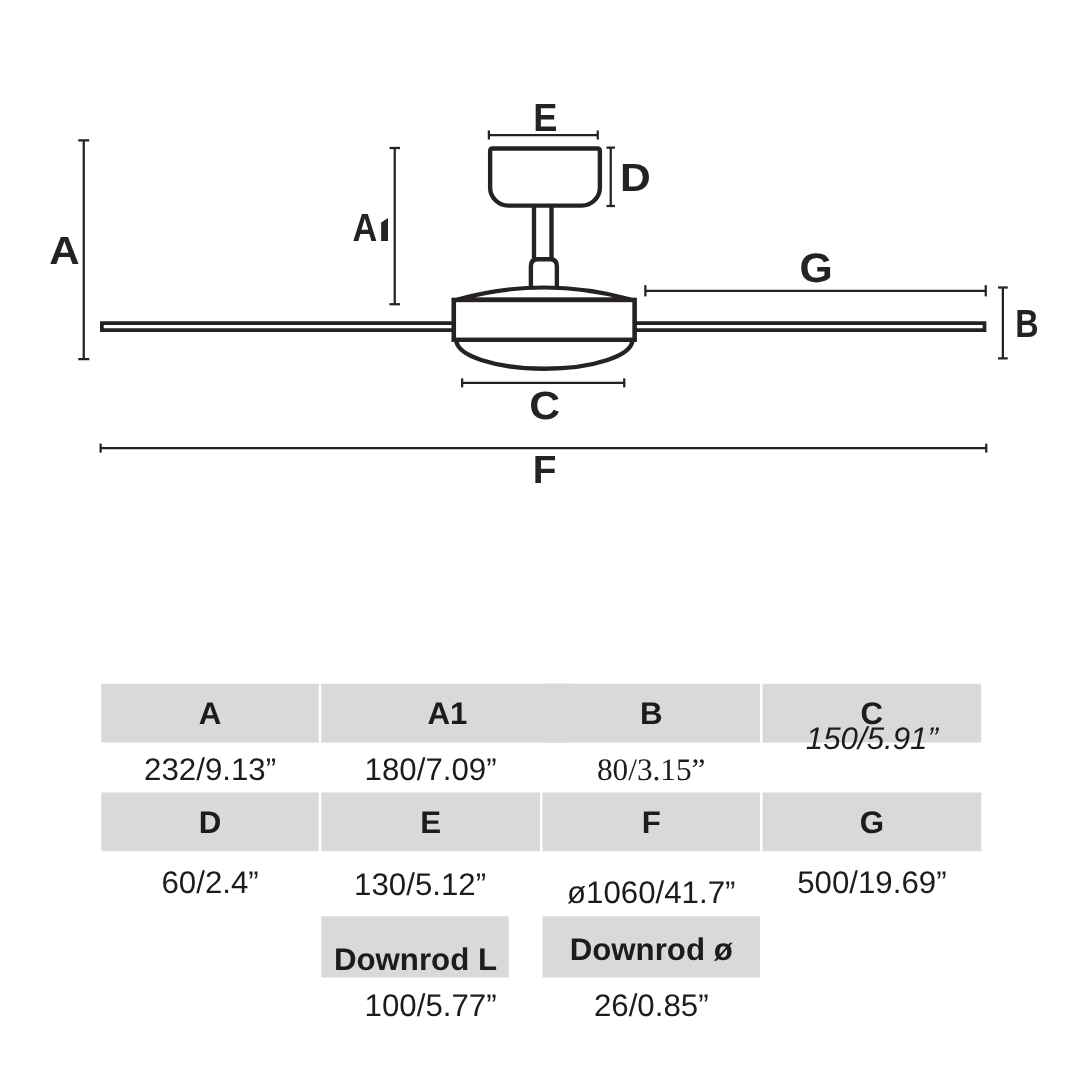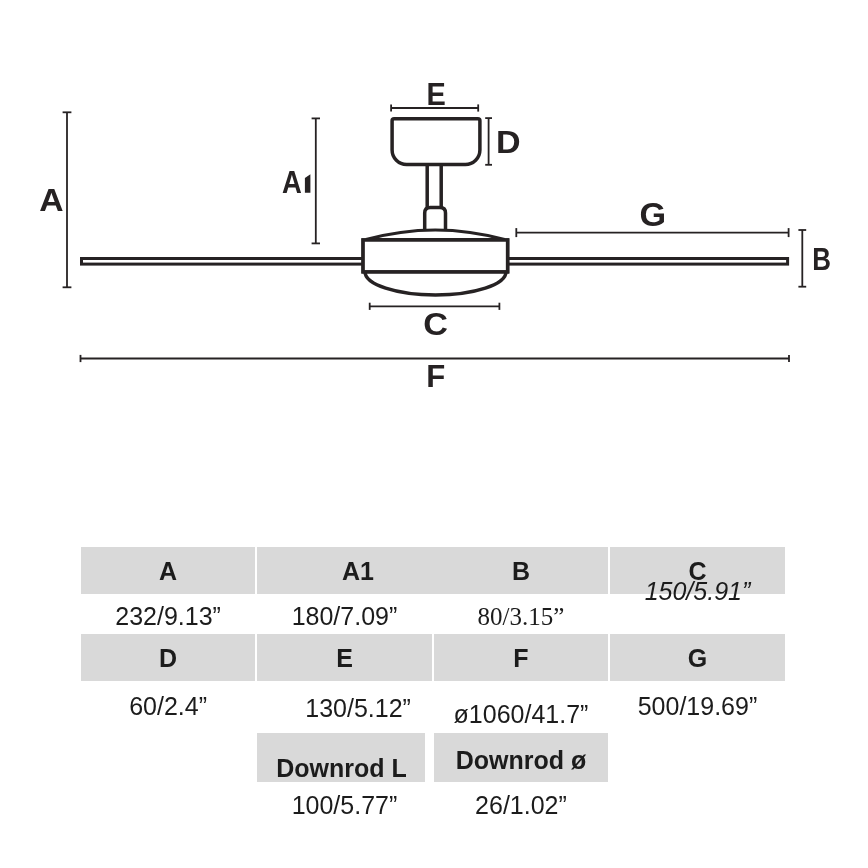--- a/index.html
+++ b/index.html
@@ -88,21 +88,21 @@
 <div class="cell val" style="padding-top:5px;left:257.4px;top:594.3px;width:174.2px;height:40.3px;">180/7.09”</div>
 <div class="cell val" style="padding-top:5px;left:433.9px;top:594.3px;width:174.2px;height:40.3px;font-family:Liberation Serif, serif;">80/3.15”</div>
 <div class="cell val" style="padding-top:7px;left:610.4px;top:568px;width:174.2px;height:40.3px;font-style:italic;">150/5.91”</div>
 
 <div class="cell hdr" style="left:81px;top:634.3px;width:174.2px;height:47.2px;">D</div>
 <div class="cell hdr" style="left:257.4px;top:634.3px;width:174.2px;height:47.2px;">E</div>
 <div class="cell hdr" style="left:433.9px;top:634.3px;width:174.2px;height:47.2px;">F</div>
 <div class="cell hdr" style="left:610.4px;top:634.3px;width:174.2px;height:47.2px;">G</div>
 
 <div class="cell val" style="padding-top:3px;left:81px;top:681.5px;width:174.2px;height:47px;">60/2.4”</div>
-<div class="cell val" style="padding-top:7px;left:271px;top:681.5px;width:174.2px;height:47px;">130/5.12”</div>
+<div class="cell val" style="padding-top:7px;left:249px;top:681.5px;width:174.2px;height:47px;">130/5.12”</div>
 <div class="cell val" style="padding-top:18px;left:433.9px;top:681.5px;width:174.2px;height:47px;">ø1060/41.7”</div>
 <div class="cell val" style="padding-top:3px;left:610.4px;top:681.5px;width:174.2px;height:47px;text-align:center;">500/19.69”</div>
 
-<div class="cell hdr" style="padding-top:23px;left:257.4px;top:733.2px;width:168px;height:48.4px;">Downrod L</div>
+<div class="cell hdr" style="padding-top:23px;left:257.4px;top:733.2px;width:150px;height:48.4px;">Downrod L</div>
 <div class="cell hdr" style="padding-top:6.6px;left:433.9px;top:733.2px;width:174.2px;height:48.4px;">Downrod ø</div>
 
 <div class="cell val" style="padding-top:3.4px;left:257.4px;top:781.6px;width:174.2px;height:44.2px;">100/5.77”</div>
-<div class="cell val" style="padding-top:3.4px;left:433.9px;top:781.6px;width:174.2px;height:44.2px;">26/1.02”</div>
+<div class="cell val" style="padding-top:3.4px;left:433.9px;top:781.6px;width:174.2px;height:44.2px;">26/0.85”</div>
 
 </body></html>

